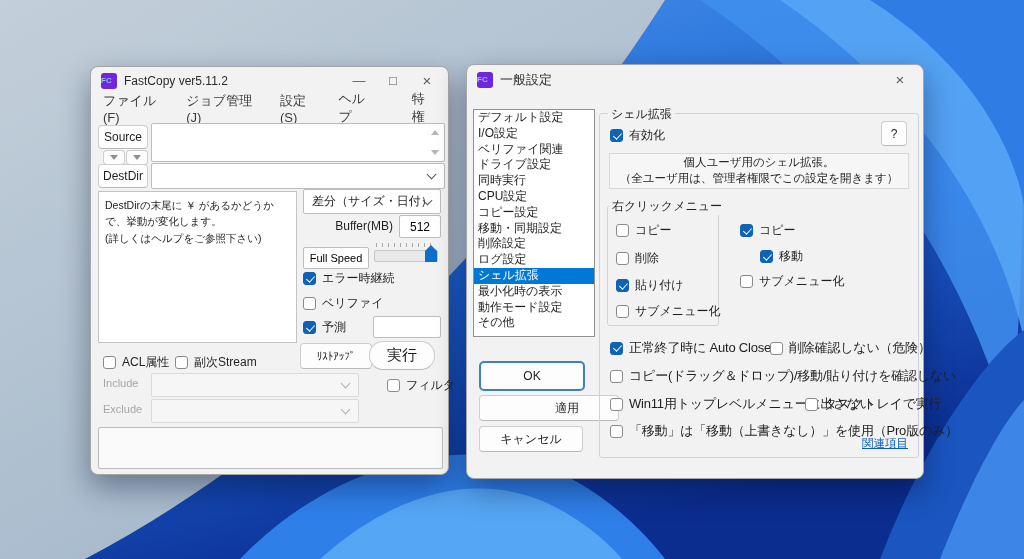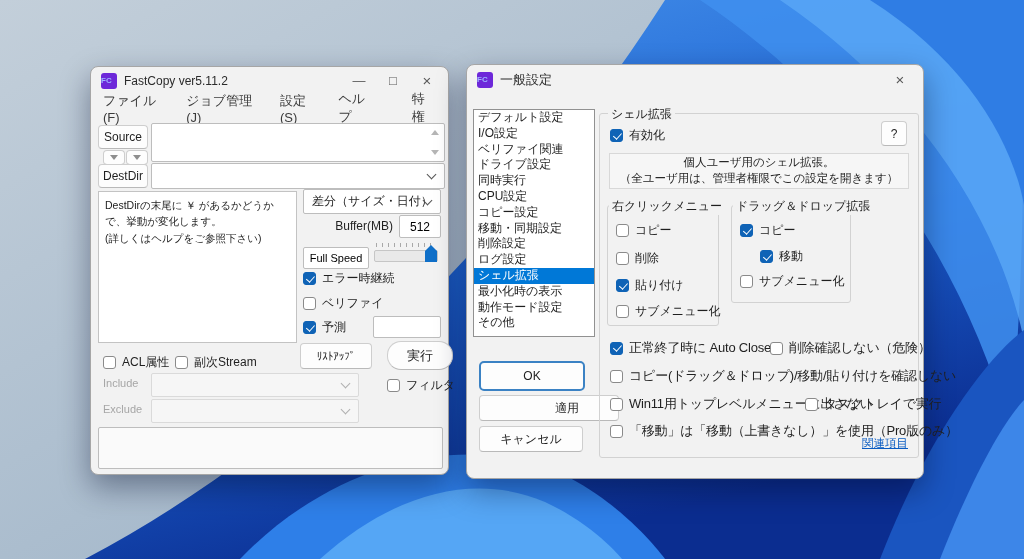--- a/index.html
+++ b/index.html
@@ -149,21 +149,21 @@
 
     <div class="chkrow" style="left:12px;top:287px;">
       <span class="cb"></span>
       <span>ACL属性</span>
     </div>
     <div class="chkrow" style="left:84px;top:287px;">
       <span class="cb"></span>
       <span>副次Stream</span>
     </div>
     <div class="btn" style="left:209px;top:276px;width:70px;height:24px;font-size:11px;">ﾘｽﾄｱｯﾌﾟ</div>
-    <div class="btn" style="left:296px;top:274px;width:64px;height:27px;font-size:13px;border-radius:14px;">実行</div>
+    <div class="btn" style="left:278px;top:274px;width:64px;height:27px;font-size:15px;border-radius:14px;">実行</div>
 
     <span class="lbl dim" style="left:12px;top:310px;">Include</span>
     <div class="box disabled" style="left:60px;top:306px;width:206px;height:22px;">
       <span class="chev dim"></span>
     </div>
     <div class="chkrow" style="left:296px;top:310px;font-family:Liberation Mono, monospace;">
       <span class="cb"></span>
       <span>フィルタ</span>
     </div>
     <span class="lbl dim" style="left:12px;top:336px;">Exclude</span>
@@ -230,23 +230,20 @@
       </div>
       <div class="chkrow" style="left:16px;top:163px;">
         <span class="cb checked"></span>
         <span>貼り付け</span>
       </div>
       <div class="chkrow" style="left:16px;top:189px;">
         <span class="cb"></span>
         <span>サブメニュー化</span>
       </div>
 
-      <div class="group" style="left:131px;top:91px;width:118px;height:96px;">
-        <span class="glabel" style="left:1px;">ドラッグ＆ドロップ拡張</span>
-      </div>
       <div class="chkrow" style="left:140px;top:108px;">
         <span class="cb checked"></span>
         <span>コピー</span>
       </div>
       <div class="chkrow" style="left:140px;top:134px;padding-left:20px;">
         <span class="cb checked"></span>
         <span>移動</span>
       </div>
       <div class="chkrow" style="left:140px;top:159px;">
         <span class="cb"></span>

